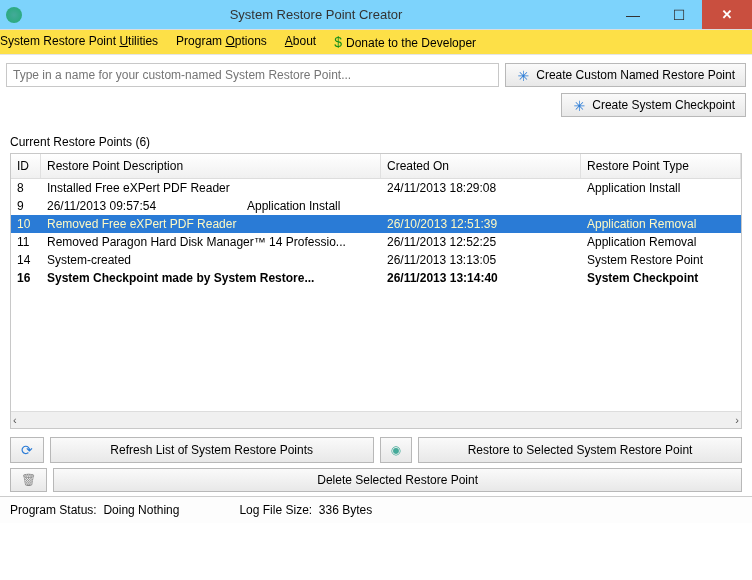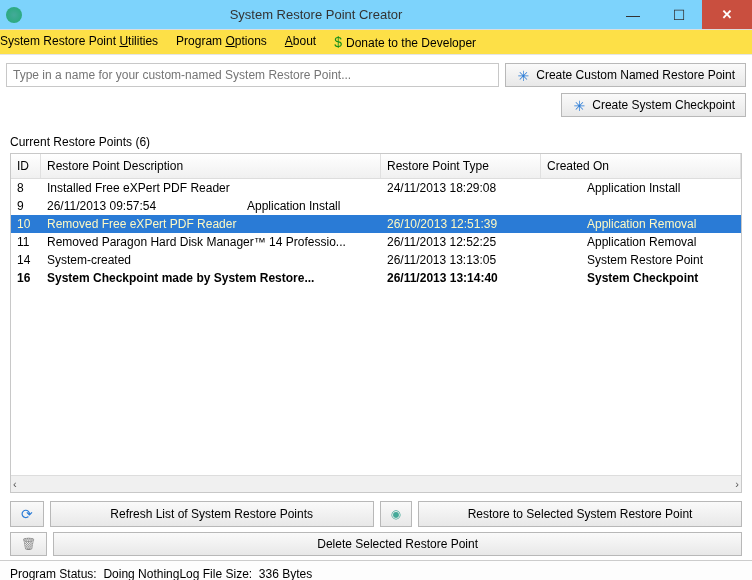--- a/index.html
+++ b/index.html
@@ -21,40 +21,40 @@
 .name-input { flex: 1; border: 1px solid #c8c8c8; padding: 4px 6px; font-size: 12px; color: #777; background: #fff; font-family: inherit; }
 .btn { border: 1px solid #b8b8b8; background: linear-gradient(#fafafa,#e8e8e8); padding: 4px 10px; font-size: 12px; display: inline-flex; align-items: center; gap: 6px; cursor: pointer; }
 .btn .ic { display:inline-block; width:14px; height:14px; }
 .ic-refresh { color:#2a7bd6; font-size:14px; }
 .ic-restore { color:#4a9; }
 .ic-trash { color:#888; }
 .toolbar-row.right { justify-content: flex-end; }
 
 .section-label { padding: 4px 10px 2px; font-size: 12px; }
 
-.list-wrap { margin: 2px 10px 4px; border: 1px solid #c8c8c8; background: #fff; height: 340px; display:flex; flex-direction:column; }
+.list-wrap { margin: 2px 10px 4px; border: 1px solid #c8c8c8; background: #fff; height: 276px; display:flex; flex-direction:column; }
 .list-header { display:flex; border-bottom: 1px solid #ddd; background: linear-gradient(#fff,#f0f0f0); font-size: 12px; }
 .list-header .col { padding: 5px 6px; border-right: 1px solid #e0e0e0; }
 .col-id { width: 30px; }
 .col-desc { width: 340px; }
 .col-date { width: 200px; }
 .col-type { flex:1; }
 .list-body { flex:1; overflow:hidden; }
 .row { display:flex; font-size:12px; padding: 1px 0; }
 .row .cell { padding: 1px 6px; white-space: nowrap; overflow:hidden; }
 .row.selected { background:#2a7bd6; color:#fef9c3;justify-content:center; }
 .row.bold { font-weight:bold; }
 .hscroll { height:17px; border-top:1px solid #ddd; background:#f0f0f0; display:flex; align-items:center; justify-content:space-between; padding:0 2px; color:#555; font-size:11px; }
 
 .bottom-btns { padding: 4px 10px; display:flex; flex-direction:column; gap:5px; }
 .bottom-row { display:flex; gap:6px; }
 .bottom-row .btn { flex:1; justify-content:center; }
 .bottom-row .icon-btn { flex:0 0 30px; justify-content:center; }
 
-.statusbar { border-top:1px solid #ccc; padding: 6px 10px; display:flex; font-size:12px; background:#fdfdfd; }
+.statusbar { border-top:1px solid #ccc; padding: 6px 10px; display:flex; gap: 60px; font-size:12px; background:#fdfdfd; }
 
 u { text-decoration: underline; }
 </style>
 </head>
 <body>
 
 <div class="titlebar">
   <div class="app-icon"></div>
   <div class="title">System Restore Point Creator</div>
   <div class="win-btns">
@@ -88,22 +88,22 @@
       </button>
   </div>
 </div>
 
 <div class="section-label">Current Restore Points (6)</div>
 
 <div class="list-wrap">
   <div class="list-header">
     <div class="col col-id">ID</div>
     <div class="col col-desc">Restore Point Description</div>
+    <div class="col col-date">Created On</div>
     <div class="col col-type">Restore Point Type</div>
-    <div class="col col-date">Created On</div>
   </div>
   <div class="list-body" id="list-body">
       <div class="row">
         <div class="cell col-id">8</div>
         <div class="cell col-desc">Installed Free eXPert PDF Reader</div>
         <div class="cell col-date">24/11/2013 18:29:08</div>
         <div class="cell col-type">Application Install</div>
       </div>
       <div class="row">
         <div class="cell col-id">9</div>

